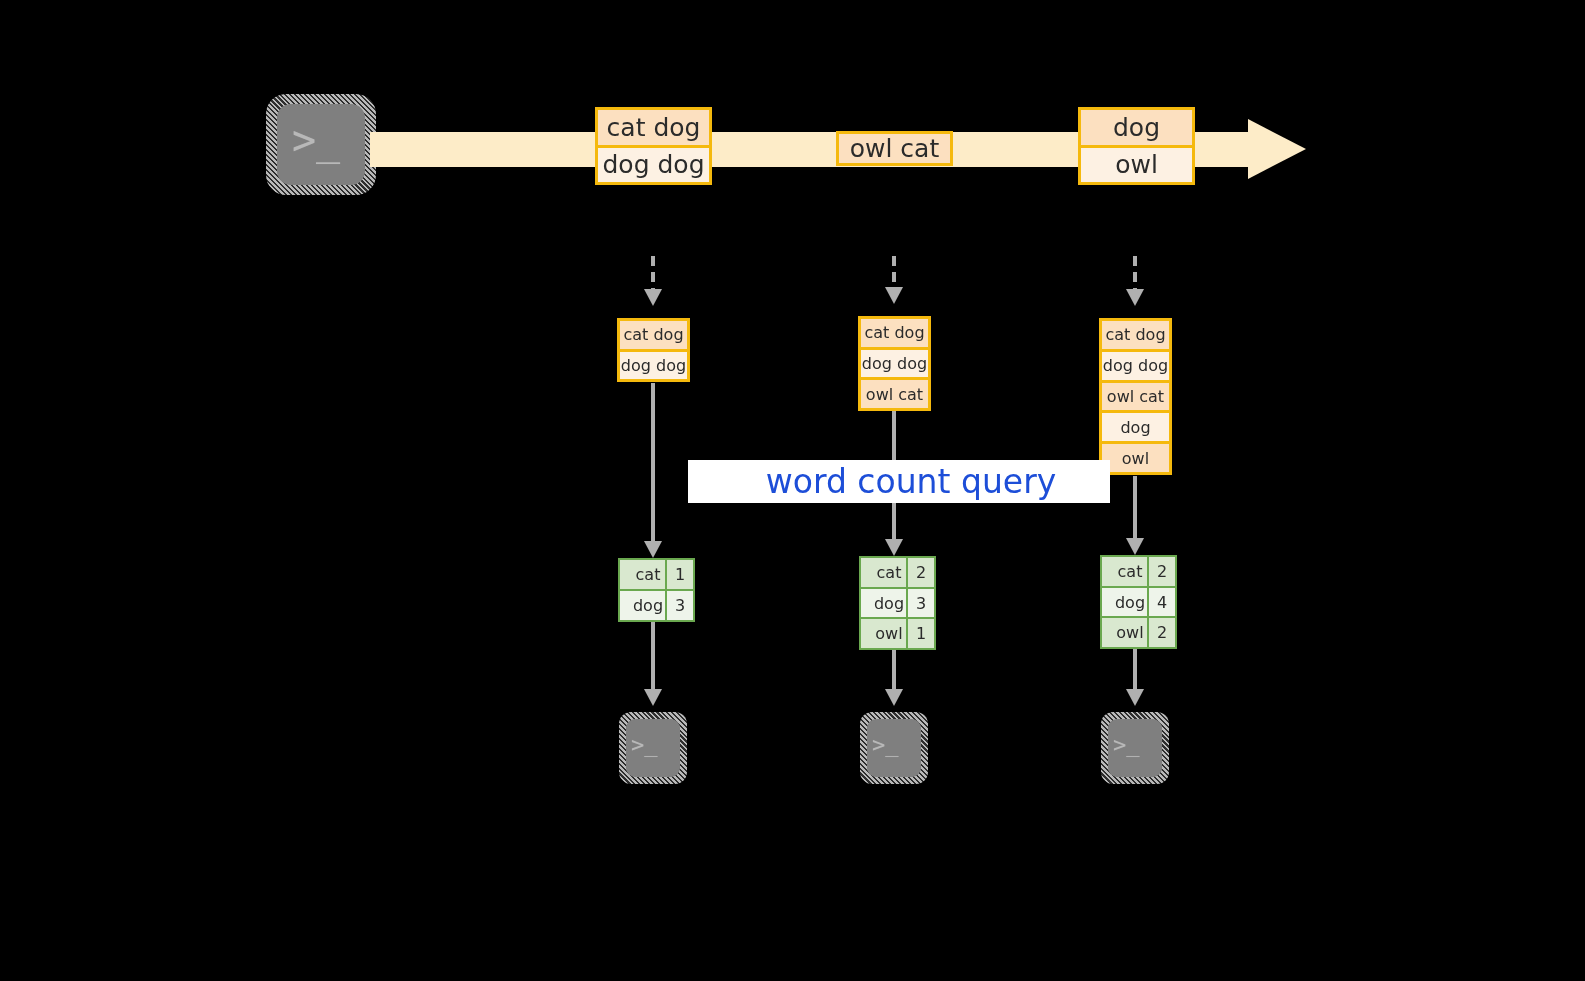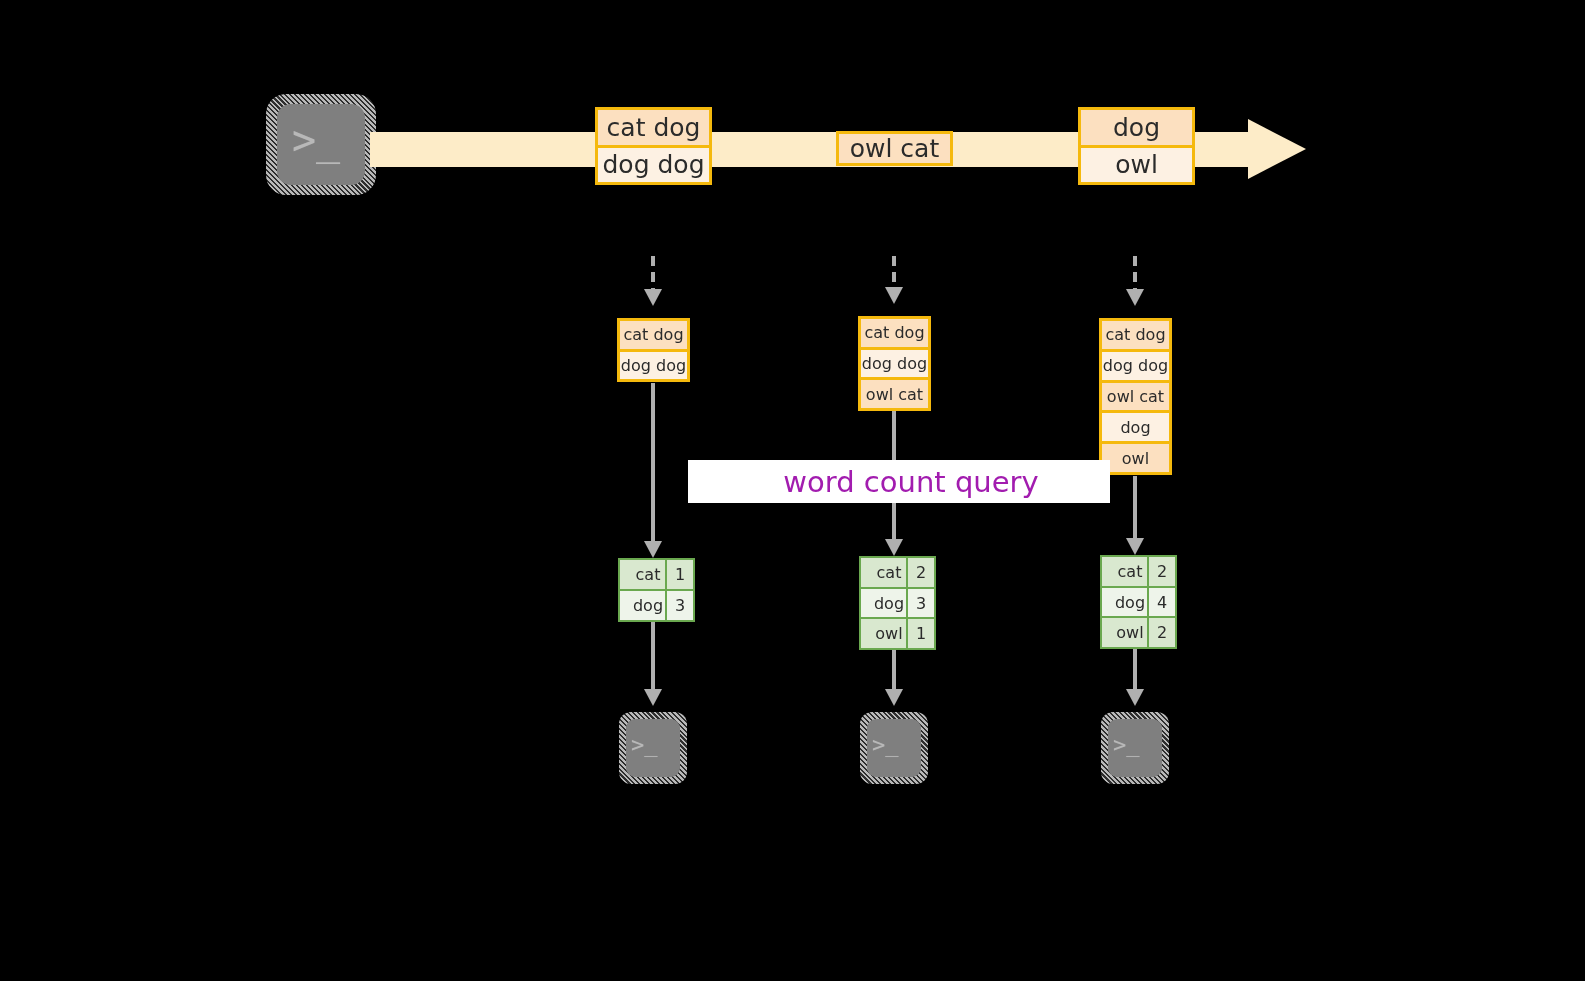--- a/index.html
+++ b/index.html
@@ -107,21 +107,21 @@
     border-top:17px solid #b0b0b0;
   }
 
   
   .qlabel{
     position:absolute;left:688px;top:460px;
     width:422px;height:43px;background:#fff;
     display:flex;align-items:center;justify-content:center;
   }
   .qlabel span{
-    font-size:29px;color:#a21caf;white-space:nowrap;
+    font-size:33px;color:#1d4ed8;white-space:nowrap;
     position:relative;left:12px;
   }
 </style>
 </head>
 <body>
 
 <div id="stage">
 
   <div class="term term-big">
     <div class="inner"></div>

